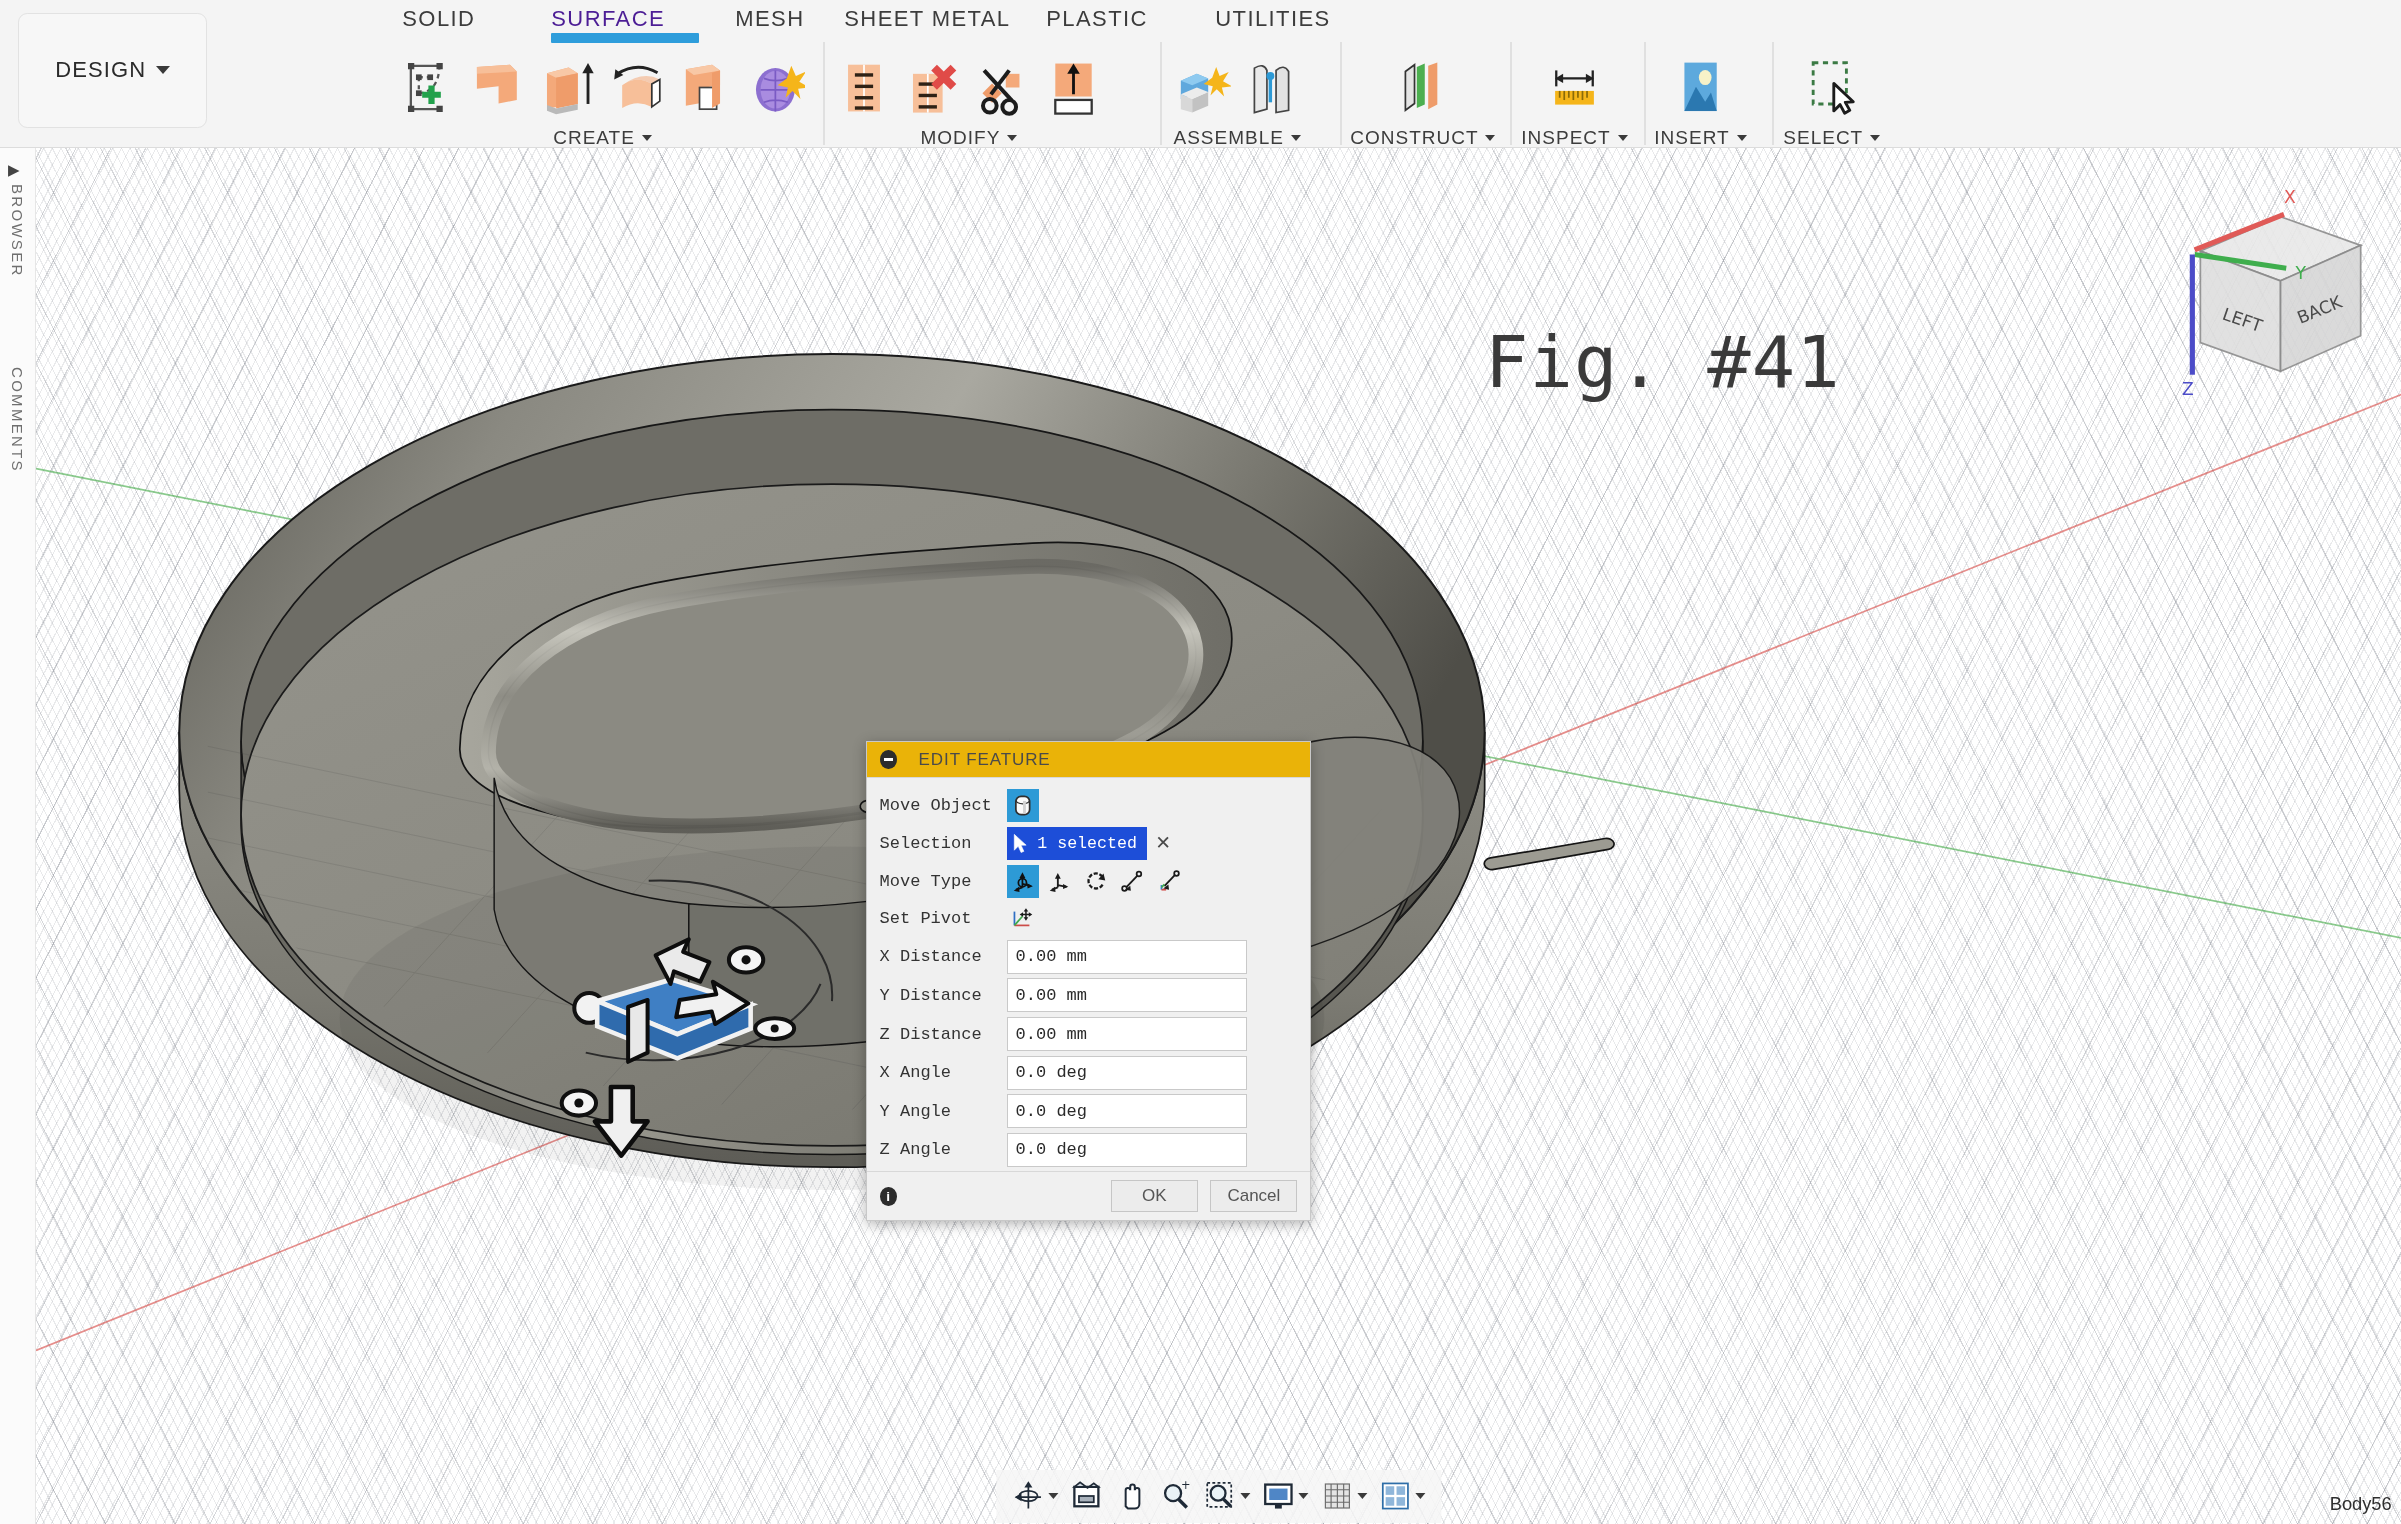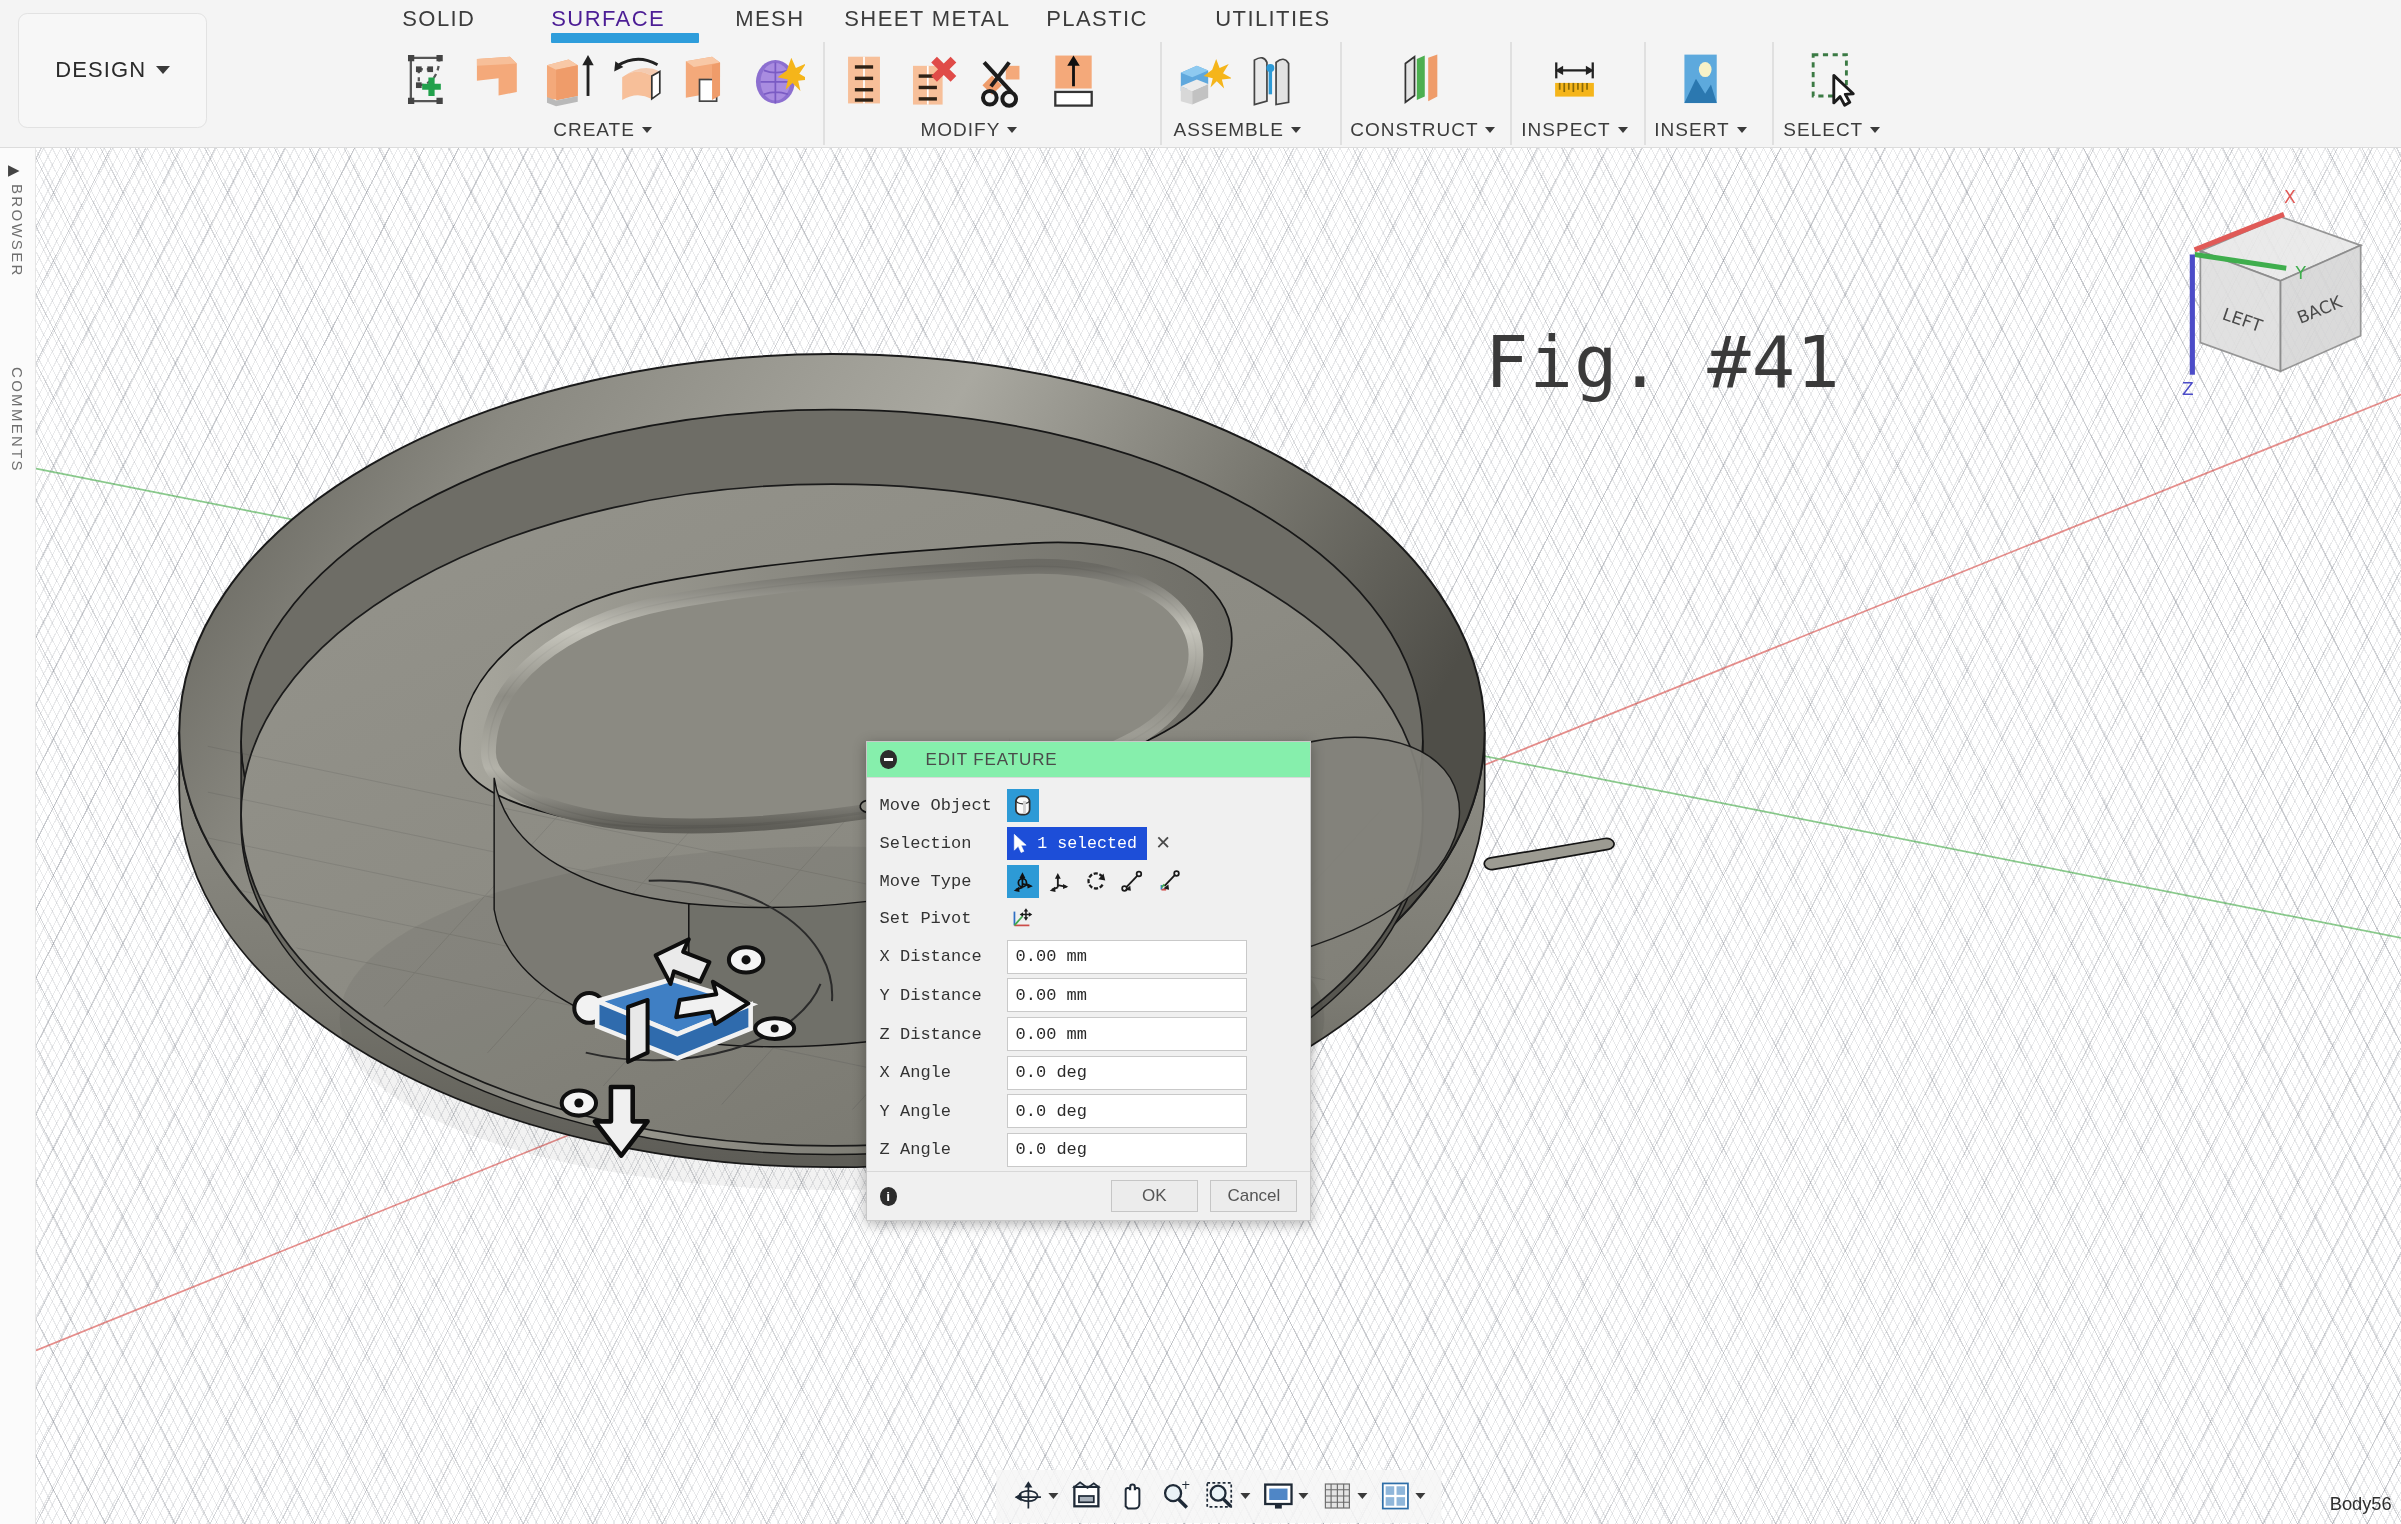--- a/index.html
+++ b/index.html
@@ -40,21 +40,21 @@
     font-size: 22px; letter-spacing: 1.4px; color: #3c3c3c;
     cursor: pointer; white-space: nowrap;
   }
   .tab.active { color: #4c1d95; }
   .tab-underline {
     position: absolute; height: 9.7px; background: #2e9ddb; border-radius: 1.1px;
   }
 
   .grouprow { position: absolute; left: 0; top: 36px; width: 100%; height: 112px; }
   .group {
-    position: absolute; top: 0; height: 112px;
+    position: absolute; top: 8px; height: 112px;
     display: flex; flex-direction: column; align-items: center;
   }
   .group .icons { display: flex; align-items: flex-end; gap: 5.7px; height: 80px; }
   .group .glabel {
     display: flex; align-items: center; gap: 6.9px;
     font-size: 19px; letter-spacing: 1px; color: #3c3c3c; margin-top: 3.4px;
     white-space: nowrap; cursor: pointer;
   }
   .gdiv { position: absolute; top: 5.7px; width: 1.7px; height: 103px; background: #e0e0e0; }
   .tool { width: 64px; height: 73px; display: flex; align-items: center;
@@ -111,22 +111,22 @@
   .dialog {
     position: absolute; left: 866px; top: 741px;
     width: 445px;
     background: #f0f0f0;
     border: 1.1px solid #c8c8c8;
     box-shadow: 0 2.9px 12.6px rgba(0,0,0,0.30);
     z-index: 60;
     font-size: 17px; color: #303030;
   }
   .dlg-head {
-    height: 36px; background: #86efac; border-bottom: 1.1px solid #d8d8d8;
-    display: flex; align-items: center; gap: 29px; padding: 0 12.6px;
+    height: 36px; background: #eab308; border-bottom: 1.1px solid #d8d8d8;
+    display: flex; align-items: center; gap: 22px; padding: 0 12.6px;
   }
   .dlg-title { font-size: 17px; letter-spacing: 0.9px; color: #4a4a4a; }
   .collapse-dot {
     width: 17px; height: 19.5px; border-radius: 50%; background: #2c2c2c;
     position: relative; cursor: pointer; flex: none;
   }
   .collapse-dot::after {
     content: ""; position: absolute; left: 4px; top: 8.6px;
     width: 9.2px; height: 2.3px; background: #fff;
   }

